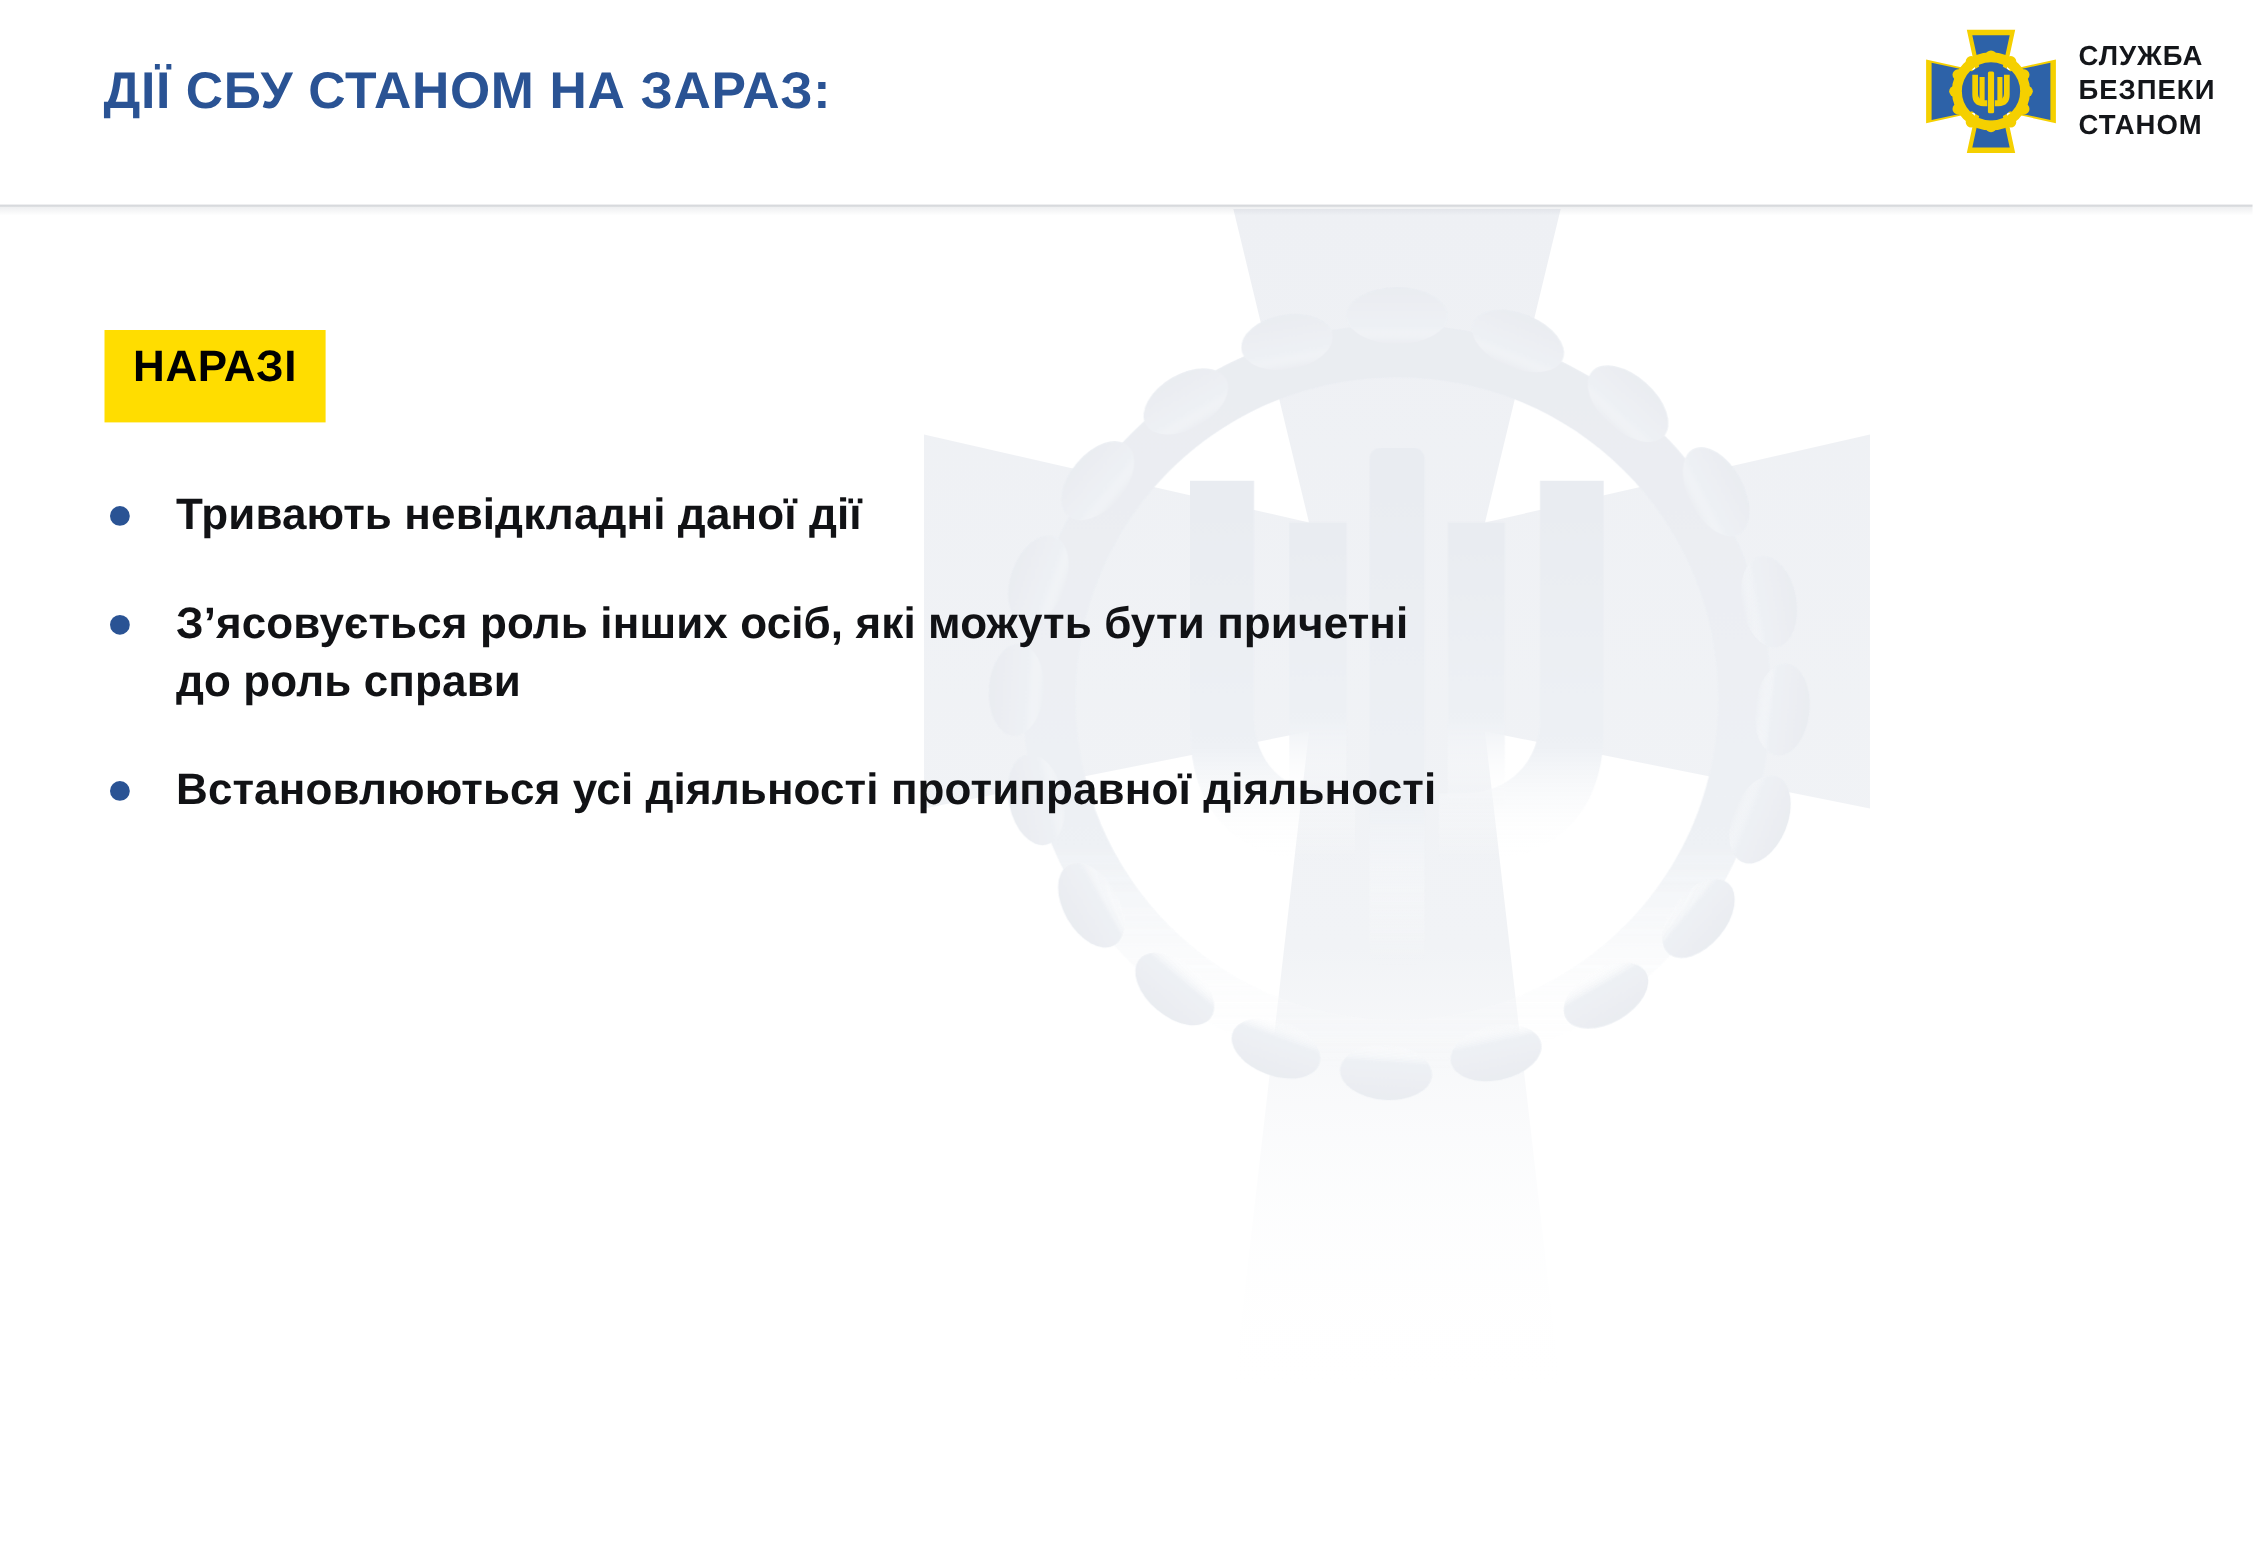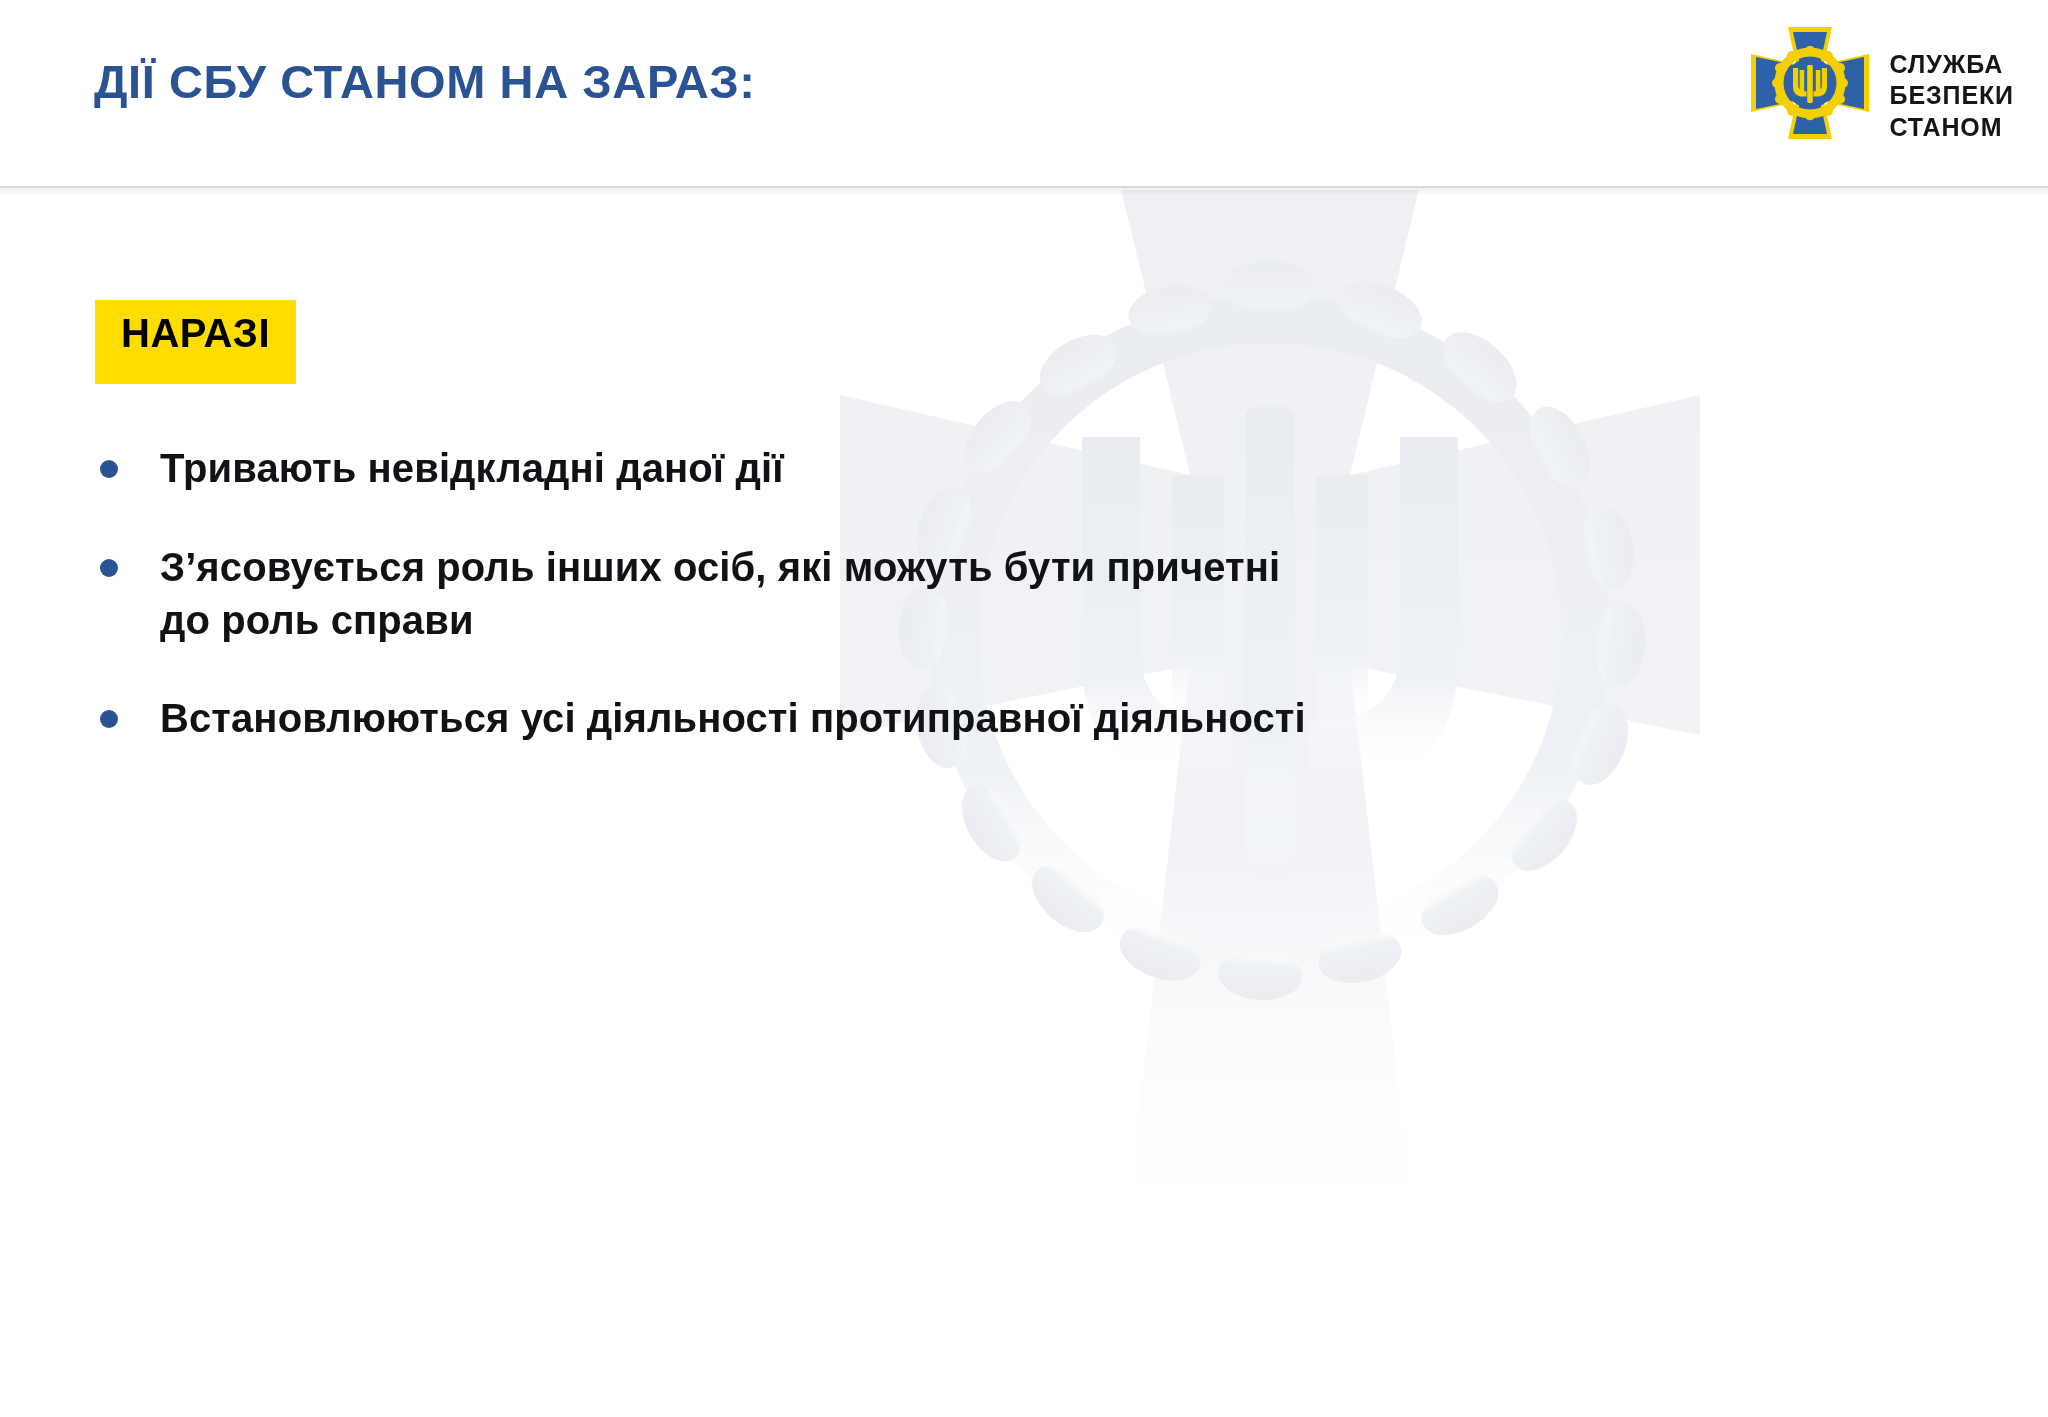--- a/index.html
+++ b/index.html
@@ -69,21 +69,21 @@
     white-space: nowrap;
     z-index: 4;
   }
 
   
   .logo-wrap {
     position: absolute;
     right: 34px;
     top: 24px;
     display: flex;
-    align-items: flex-end;
+    align-items: center;
     gap: 18px;
     z-index: 4;
   }
   .logo-mark { width: 124px; height: 118px; display: block; }
   .logo-text {
     display: flex;
     flex-direction: column;
     justify-content: center;
     gap: 2px;
     font-size: 25px;

